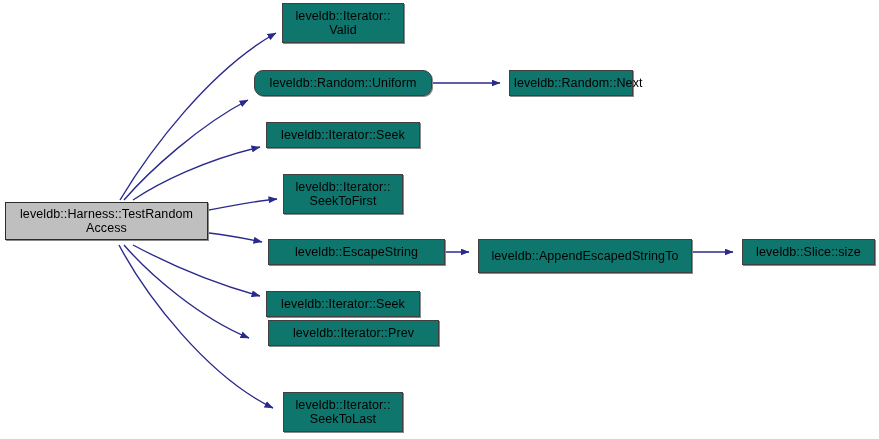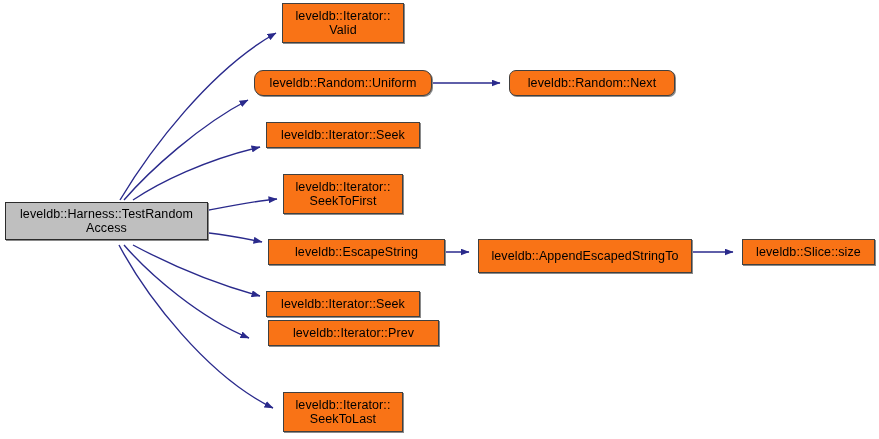--- a/index.html
+++ b/index.html
@@ -22,21 +22,21 @@
     left: 0;
     top: 0;
     width: 879px;
     height: 439px;
     pointer-events: none;
   }
   .node {
     position: absolute;
     box-sizing: border-box;
     border: 1px solid #404040;
-    background: #f97316;
+    background: #0f766e;
     color: #000000;
     font-size: 12.5px;
     line-height: 14px;
     display: flex;
     align-items: center;
     justify-content: center;
     text-align: center;
     white-space: pre-line;
     letter-spacing: 0.1px;
     box-shadow: 1px 1px 0 0 #8a8a8a;
@@ -75,21 +75,21 @@
         <path d="M 418,252 L 469,252" fill="none" stroke="#2a2a8c" stroke-width="1.4" marker-end="url(#arrowhead)"></path>
         <path d="M 692,252 L 733,252" fill="none" stroke="#2a2a8c" stroke-width="1.4" marker-end="url(#arrowhead)"></path>
       </g>
   </svg>
   <div id="nodes-group">
       <div class="node root" style="left: 5px; top: 202px; width: 203px; height: 38px;"><span class="node-label">leveldb::Harness::TestRandom
 Access</span></div>
       <div class="node" style="left: 282px; top: 3px; width: 122px; height: 40px;"><span class="node-label">leveldb::Iterator::
 Valid</span></div>
       <div class="node" style="left: 254px; top: 70px; width: 178px; height: 26px; border-radius: 9px;"><span class="node-label">leveldb::Random::Uniform</span></div>
-      <div class="node" style="left: 509px; top: 70px; width: 166px; height: 26px; border-radius: 7px;"><span class="node-label">leveldb::Random::Next</span></div>
+      <div class="node" style="left: 509px; top: 70px; width: 124px; height: 26px;"><span class="node-label">leveldb::Random::Next</span></div>
       <div class="node" style="left: 266px; top: 122px; width: 154px; height: 26px;"><span class="node-label">leveldb::Iterator::Seek</span></div>
       <div class="node" style="left: 283px; top: 174px; width: 120px; height: 40px;"><span class="node-label">leveldb::Iterator::
 SeekToFirst</span></div>
       <div class="node" style="left: 268px; top: 239px; width: 177px; height: 26px;"><span class="node-label">leveldb::EscapeString</span></div>
       <div class="node" style="left: 478px; top: 239px; width: 214px; height: 34px;"><span class="node-label">leveldb::AppendEscapedStringTo</span></div>
       <div class="node" style="left: 742px; top: 239px; width: 133px; height: 26px;"><span class="node-label">leveldb::Slice::size</span></div>
       <div class="node" style="left: 266px; top: 291px; width: 154px; height: 26px;"><span class="node-label">leveldb::Iterator::Seek</span></div>
       <div class="node" style="left: 268px; top: 320px; width: 171px; height: 26px;"><span class="node-label">leveldb::Iterator::Prev</span></div>
       <div class="node" style="left: 283px; top: 392px; width: 120px; height: 40px;"><span class="node-label">leveldb::Iterator::
 SeekToLast</span></div>

